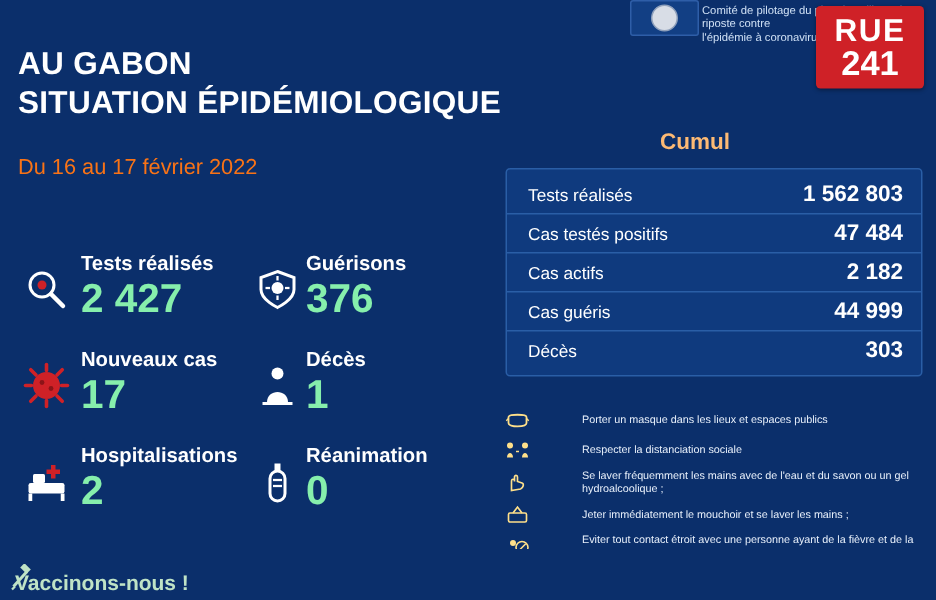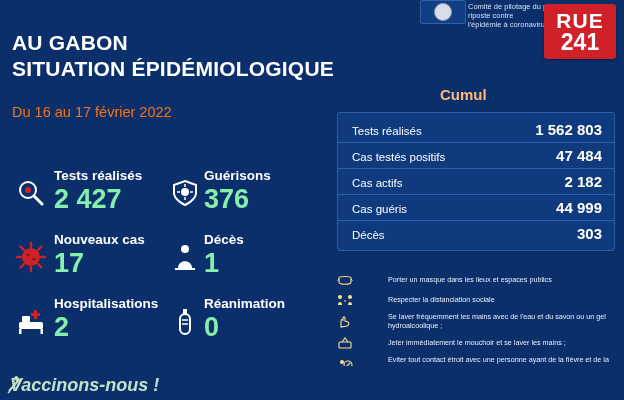--- a/index.html
+++ b/index.html
@@ -107,21 +107,21 @@
   .advice-row .at{
     font-size:7.2px;line-height:9px;color:#e8f0fb;
   }
   
   .bottombar{
     position:absolute;left:0;bottom:0;width:624px;height:34px;
     background:#0b2f6b;
   }
   .vaccine{
     position:absolute;left:10px;bottom:4px;
-    font-size:18px;font-weight:bold;color:#bfe3c6;font-style:italic;
+    font-size:14px;font-weight:bold;color:#bfe3c6;
   }
   .vax-icon{
     position:absolute;left:6px;bottom:6px;width:16px;height:18px;
   }
   svg{display:block;}
 </style>
 </head>
 <body>
 
 <div class="topbar">

